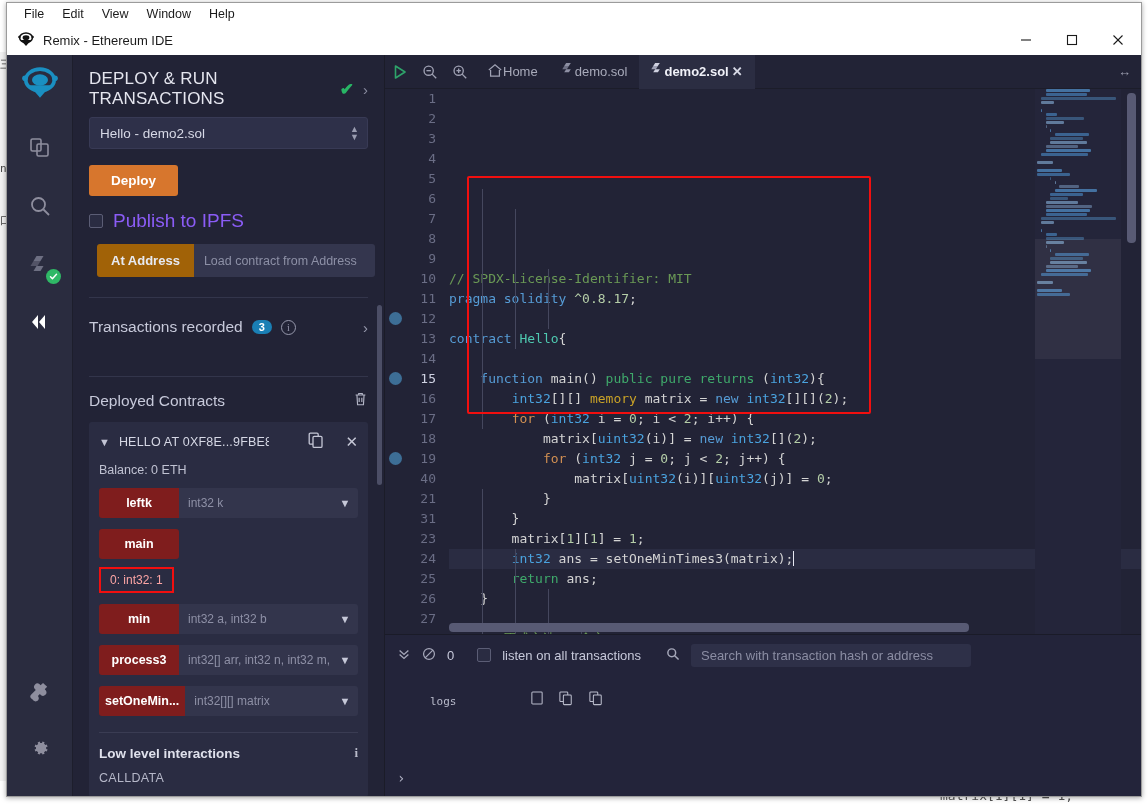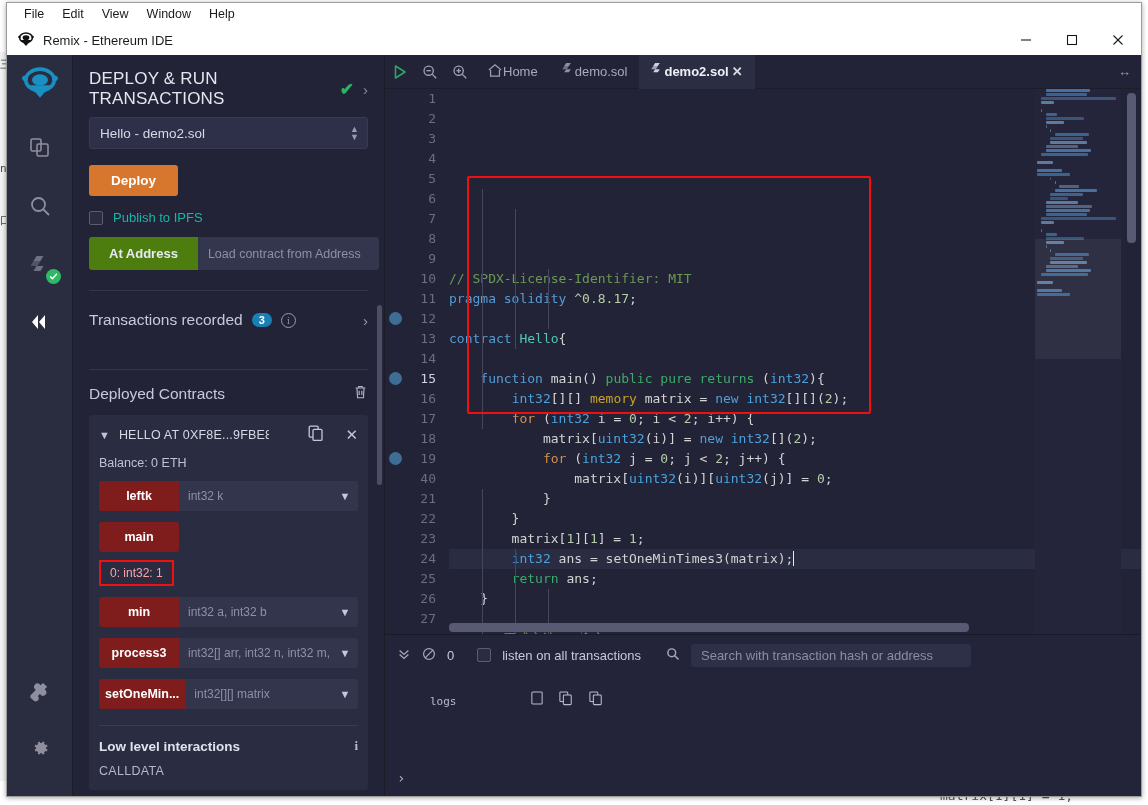--- a/index.html
+++ b/index.html
@@ -132,29 +132,29 @@
 
   .deploy-btn {
     margin-top:16px; background:#d7762d; color:#fff;
     border:none; border-radius:3px; font-size:13.5px; font-weight:bold;
     padding:8px 22px; font-family:"Liberation Sans",sans-serif;
     cursor:pointer;
   }
 
   .chk-row { display:flex; align-items:center; gap:10px; margin-top:14px; }
   .chkbox { width:14px; height:14px; border:1px solid #5b5d75; border-radius:2px; background:#2a2c42; }
-  .chk-row label { font-size:13px; color:#14b8a6; font-family:"Liberation Sans",sans-serif; }
+  .chk-row label { font-size:19px; color:#8b5cf6; font-family:"Liberation Sans",sans-serif; }
 
   .or-row { text-align:center; color:#a7a9bd; font-size:13.5px; margin-top:13px; }
 
   .ataddr-row { display:flex; margin-top:12px; }
   .at-btn {
-    background:#4d7c0f; color:#e7eaf2; font-size:13px; font-weight:bold;
-    border:none; padding:9px 20px; border-radius:3px 0 0 3px;
-    font-family:"Liberation Sans",sans-serif; cursor:pointer; white-space:nowrap;
+    background:#a16207; color:#e7eaf2; font-size:13px; font-weight:bold;
+    border:none; padding:9px 14px; border-radius:3px 0 0 3px;
+    font-family:"Liberation Sans",sans-serif; cursor:pointer; white-space:nowrap;margin-left:8px;
   }
   .at-inp {
     flex:1; background:#34364e; border:none; border-radius:0 3px 3px 0;
     color:#8d90a6; font-size:12.5px; padding:0 10px;
     font-family:"Liberation Sans",sans-serif;
   }
   .at-inp::placeholder { color:#8d90a6; }
 
   .divider { height:1px; background:#33354b; margin:20px 0 0 0; }
 
@@ -675,21 +675,21 @@
               <div class="ln" style="height: 20px;">12</div>
               <div class="ln" style="height: 20px;">13</div>
               <div class="ln" style="height: 20px;">14</div>
               <div class="ln cur" style="height: 20px;">15</div>
               <div class="ln" style="height: 20px;">16</div>
               <div class="ln" style="height: 20px;">17</div>
               <div class="ln" style="height: 20px;">18</div>
               <div class="ln" style="height: 20px;">19</div>
               <div class="ln" style="height: 20px;">40</div>
               <div class="ln" style="height: 20px;">21</div>
-              <div class="ln" style="height: 20px;">22</div>
+              <div class="ln" style="height: 20px;">31</div>
               <div class="ln" style="height: 20px;">23</div>
               <div class="ln" style="height: 20px;">24</div>
               <div class="ln" style="height: 20px;">25</div>
               <div class="ln" style="height: 20px;">26</div>
               <div class="ln" style="height: 20px;">27</div>
               <div class="ln" style="height: 20px;">28</div>
             </div>
           <div class="codecol" id="codecol">
             <div class="indent-guide" style="left:37px; top:100px; height:240px;"></div>
             <div class="indent-guide" style="left:70px; top:120px; height:140px;"></div>

